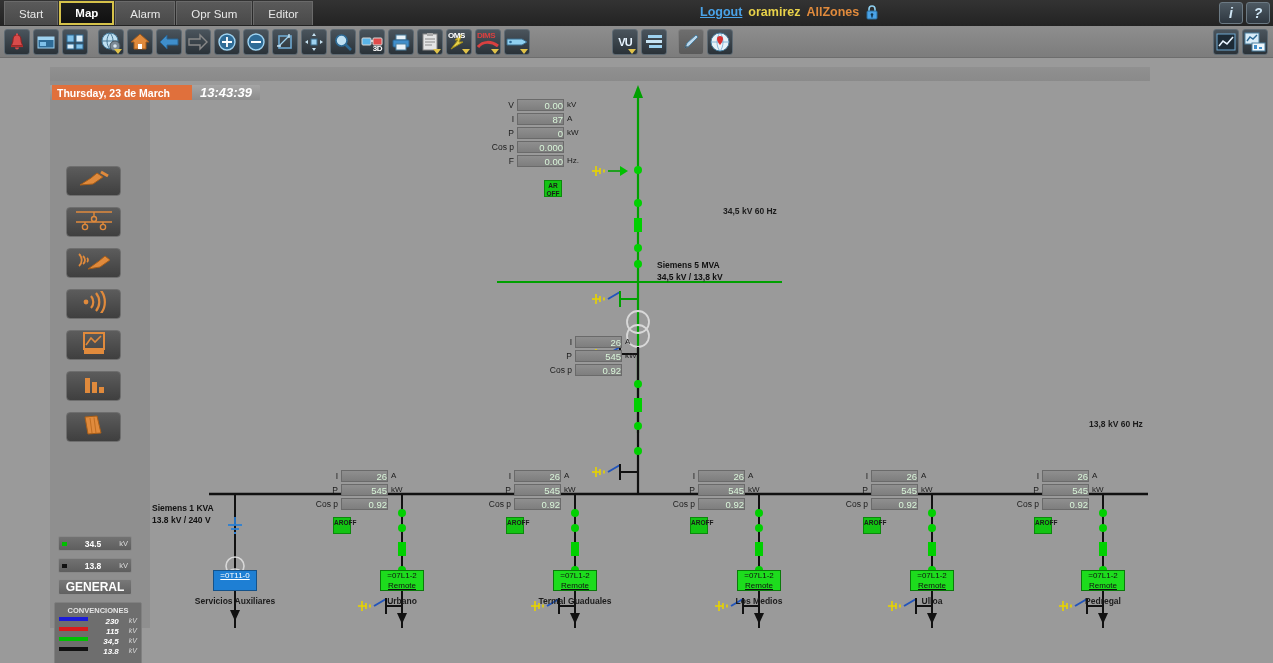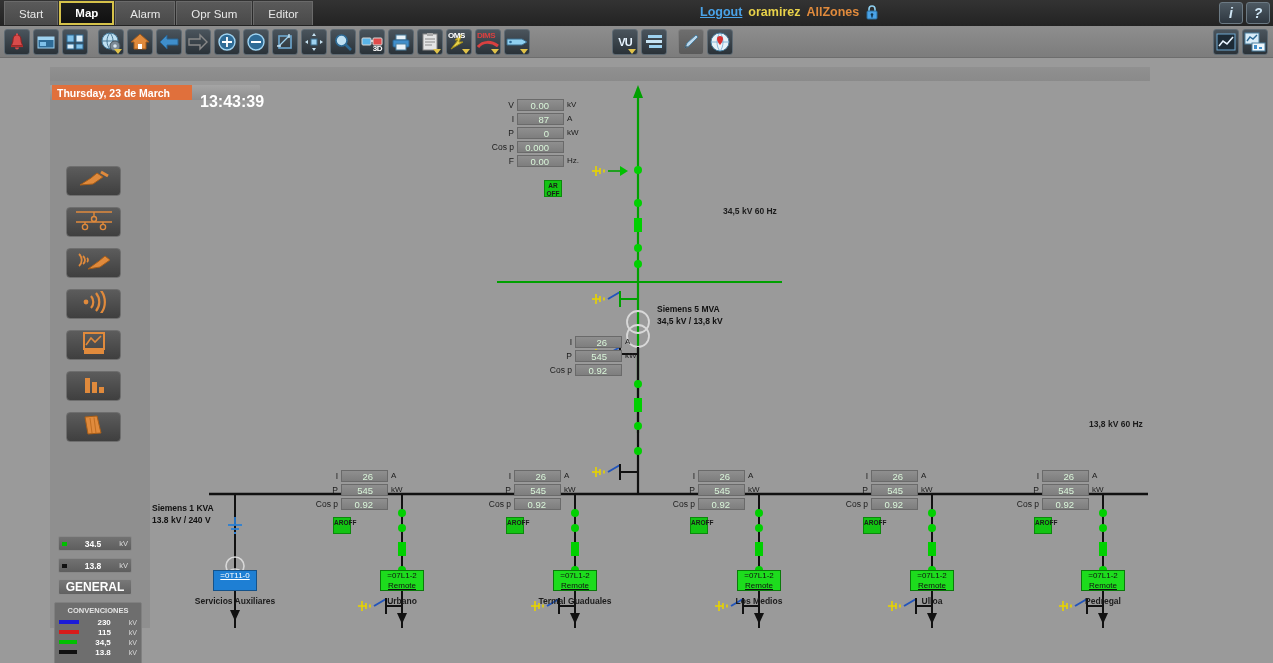--- a/index.html
+++ b/index.html
@@ -104,23 +104,24 @@
     background: linear-gradient(#a5a5a5,#8d8d8d);
     border-radius: 1px;
   }
   .dateval {
     position: absolute; left: 52px; top: 27px; width: 140px; height: 15px;
     background: #e0703c;
     font-size: 10.5px; color: #fff; font-weight: bold;
     display: flex; align-items: center; padding-left: 5px;
   }
   .timeval {
-    position: absolute; left: 200px; top: 36px;
-    font-size: 16px; color: #fff; font-weight: bold;
+    position: absolute; left: 200px; top: 27px;
+    font-size: 13px; color: #fff; font-weight: bold;
     line-height: 15px;
+    font-style: italic;
   }
 
   
   .sidebtns { position: absolute; left: 66px; top: 108px; display: flex; flex-direction: column; gap: 11px; }
   .sidebtn {
     width: 55px; height: 30px; border-radius: 4px;
     background: linear-gradient(#5c5c5c, #3f3f3f);
     border: 1px solid #6e6e6e;
     display: flex; align-items: center; justify-content: center;
     cursor: pointer;
@@ -142,37 +143,37 @@
     border: 1px solid #8d8d8d; border-radius: 2px;
     display: flex; align-items: center; justify-content: center;
     font-size: 12px; font-weight: bold; color: #fff; cursor: pointer;
   }
   .convbox {
     position: absolute; left: 54px; top: 544px; width: 88px; height: 68px;
     background: #6e6e6e; border: 1px solid #808080; border-radius: 2px;
     padding: 3px 4px;
   }
   .convtitle { font-size: 7.5px; font-weight: bold; color: #e4e4e4; text-align: center; margin-bottom: 2px; }
-  .convrow { display: flex; align-items: center; gap: 18px; height: 10px; }
+  .convrow { display: flex; align-items: flex-start; gap: 10px; height: 10px; font-style: italic; }
   .convbar { width: 36px; height: 4px; }
   .convval { font-size: 8px; font-weight: bold; color: #fff; width: 26px; text-align: right; }
   .convunit { font-size: 7px; color: #d8d8d8; }
 
   
   .sld { position: absolute; left: 0; top: 0; width: 1273px; height: 578px; }
 
   .mpanel { position: absolute; }
   .mrow { display: flex; align-items: center; height: 13px; margin-bottom: 1px; }
   .mlabel { font-size: 8.5px; color: #1c1c1c; text-align: right; width: 32px; margin-right: 3px; }
   .mbox {
     width: 47px; height: 12px;
     background: linear-gradient(#8f8f8f,#7e7e7e);
     border: 1px solid #6a6a6a;
     font-size: 9.5px; color: #d9f5d9;
-    text-align: right; padding-right: 14px;
+    text-align: right; padding-right: 0;
     line-height: 11px;
     font-family: "Liberation Sans", sans-serif;
   }
   .munit { font-size: 8px; color: #1c1c1c; margin-left: 3px; width: 18px; }
 
   .arbadge {
     position: absolute; width: 18px; height: 17px;
     background: #13c413; border: 1px solid #0a8a0a;
     font-size: 6.5px; color: #1a1a1a; font-weight: bold;
     line-height: 8px; text-align: center; padding-top: 1px;
@@ -724,21 +725,21 @@
           <path d="M1087 548 H1103" stroke="#111" stroke-width="2"></path>
           <path d="M1103 566 L1098 555 L1108 555 Z" fill="#111"></path>
         </g>
       </svg>
 
       
       <div class="buslabel" style="left:723px;top:148px;">34,5 kV 60 Hz</div>
       <div class="buslabel" style="left:1089px;top:361px;">13,8 kV 60 Hz</div>
 
       
-      <div class="txlabel" style="left:657px;top:201px;margin-top:44px;">
+      <div class="txlabel" style="left:657px;top:201px;">
         <div>Siemens 5 MVA</div>
         <div>34,5 kV / 13,8 kV</div>
       </div>
 
       
       <div class="txlabel" style="left:152px;top:444px;text-align:left;">
         <div>Siemens 1 KVA</div>
         <div>13.8 kV / 240 V</div>
       </div>
 

